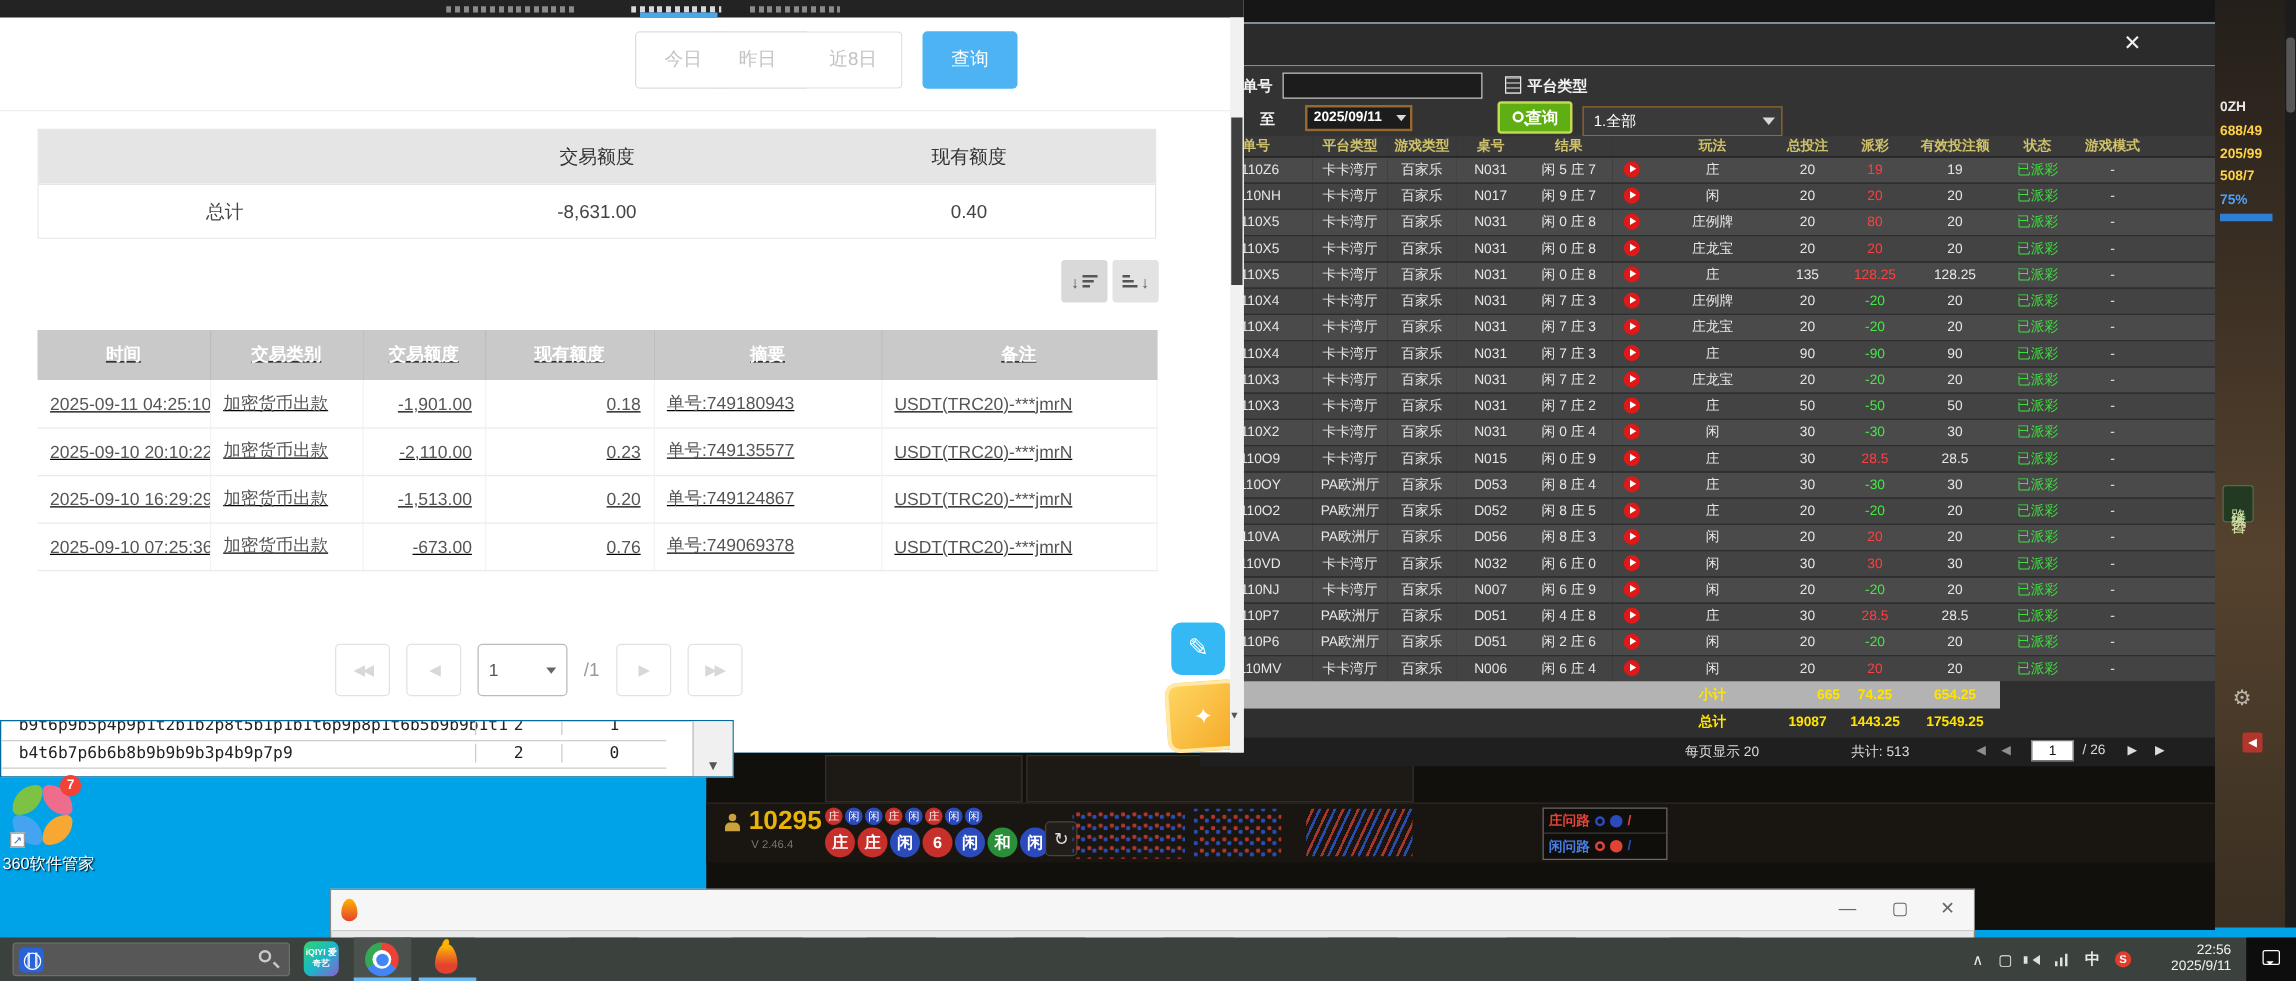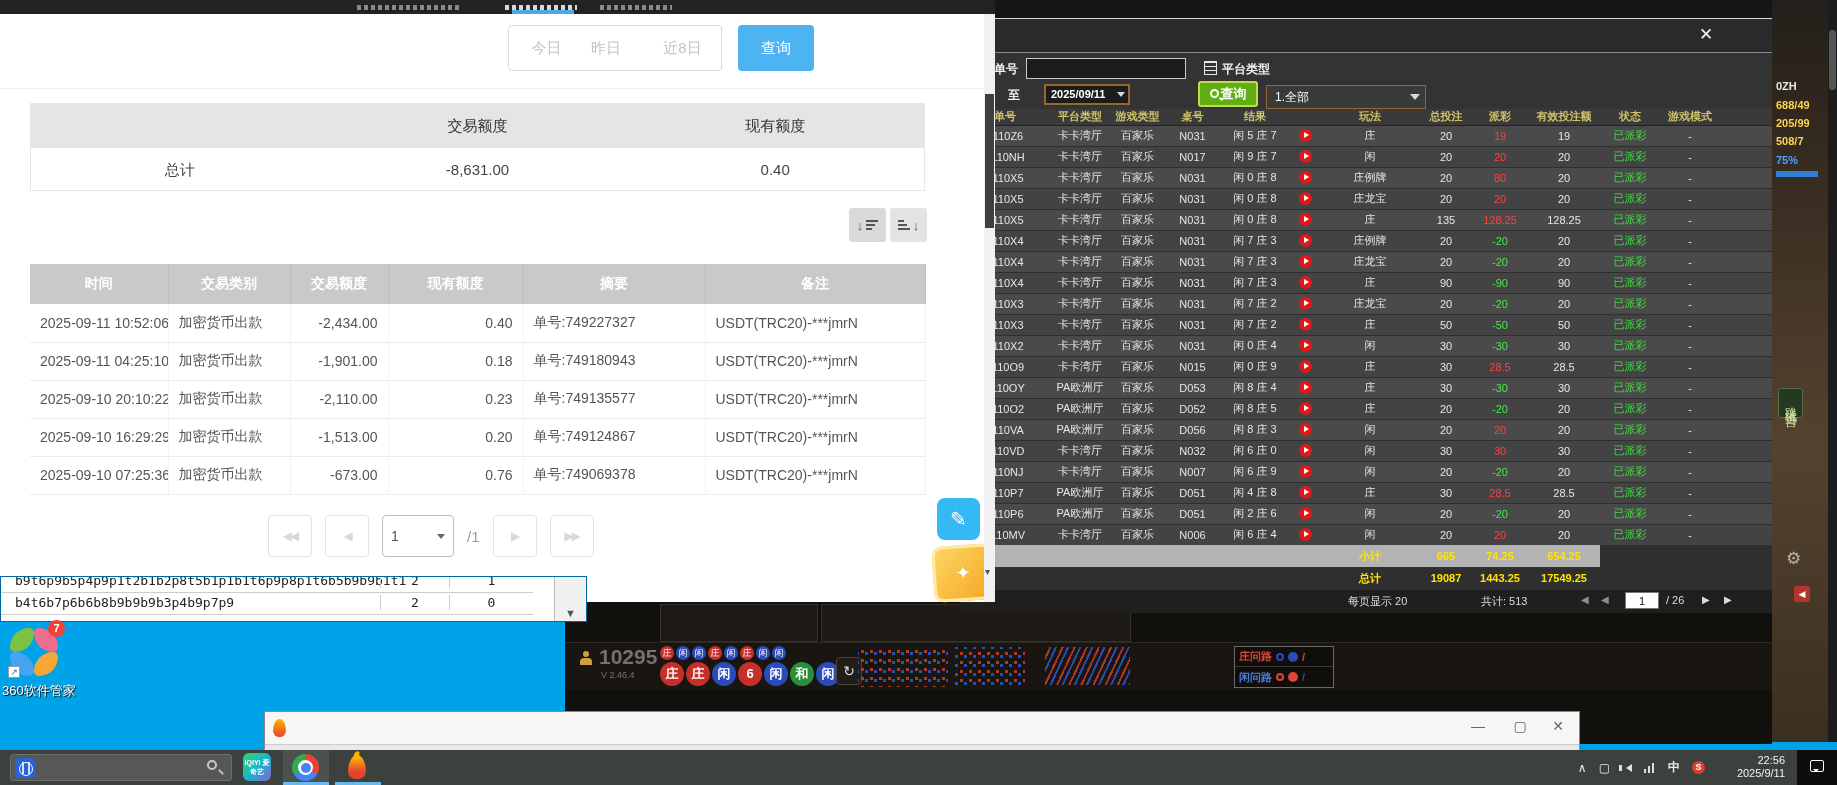--- a/index.html
+++ b/index.html
@@ -10,21 +10,21 @@
   
   #top-strip { left:960px; top:0; width:877px; height:18px; background:#161616; z-index:1; }
 
   
   #game-window { left:565px; top:602px; width:1207px; height:142px; background:#12100c; z-index:1; overflow:hidden; }
   .game-panel { position:absolute; top:2px; height:38px; background:#1d1914; border:1px solid #35302a; }
   #balance-row { position:absolute; left:0; top:40px; width:100%; height:48px; background:#191511; border-top:1px solid #2c2822; }
   .person-ico { position:absolute; left:14px; top:8px; width:14px; height:14px; }
   .person-ico:before { content:""; position:absolute; left:4px; top:0; width:6px; height:6px; border-radius:50%; background:#caa23a; }
   .person-ico:after { content:""; position:absolute; left:1px; top:7px; width:12px; height:7px; border-radius:4px 4px 0 0; background:#caa23a; }
-  #balance-val { position:absolute; left:34px; top:2px; color:#737373; font-size:21px; font-weight:bold; }
+  #balance-val { position:absolute; left:34px; top:2px; color:#eab308; font-size:21px; font-weight:bold; }
   #version-val { position:absolute; left:36px; top:27px; color:#7a7468; font-size:9px; }
   #small-road { position:absolute; left:95px; top:3px; display:flex; gap:2px; }
   .sm-c { width:14px; height:14px; border-radius:50%; color:#fff; font-size:9px; line-height:14px; text-align:center; }
   #big-road { position:absolute; left:95px; top:19px; display:flex; gap:2px; }
   .bg-c { width:24px; height:24px; border-radius:50%; color:#fff; font-size:13px; font-weight:bold; line-height:24px; text-align:center; }
   .c-red { background:#c62f2a; } .c-blue { background:#2b4bbd; } .c-green { background:#2b8f3a; }
   #rotate-box { position:absolute; left:271px; top:14px; width:26px; height:28px; background:#211d18; border:1px solid #4a443b; border-radius:4px; color:#ddd; font-size:14px; text-align:center; line-height:26px; }
   .bead-grid { position:absolute; top:4px; height:40px; background-image:radial-gradient(#c03b30 1.5px, transparent 2px), radial-gradient(#2b55c9 1.5px, transparent 2px); background-size:9px 9px, 9px 9px; background-position:0 0, 4px 2px; opacity:.9; }
   .slash-grid { position:absolute; top:4px; height:38px; background-image:repeating-linear-gradient(115deg, transparent 0 4px, #c03b30 4px 6px, transparent 6px 9px, #2b55c9 9px 11px); opacity:.85; }
   #wenlu-box { position:absolute; left:669px; top:3px; width:100px; height:42px; border:1px solid #6a6a6a; background:#100e0b; }
@@ -101,21 +101,21 @@
   #summary-table { position:absolute; left:30px; top:103px; width:895px; border:1px solid #e6e6e6; }
   .sum-hd { display:flex; background:#e5e5e5; height:43px; line-height:43px; font-size:15px; color:#333; }
   .sum-bd { display:flex; background:#fff; height:43px; line-height:43px; font-size:15px; color:#444; }
   .sum-col { width:298px; text-align:center; }
 
   .sort-btn { position:absolute; top:208px; width:37px; height:34px; background:#d9d9d9; border-radius:3px; display:flex; align-items:center; justify-content:center; gap:3px; }
   .sort-arrow { color:#555; font-size:13px; font-weight:bold; }
   .sort-bars { display:flex; flex-direction:column; gap:2px; }
   .sort-bars i { display:block; height:2px; background:#555; }
 
-  #main-table { position:absolute; left:30px; top:264px; width:895px; border-collapse:collapse; table-layout:fixed; }
+  #main-table { position:absolute; left:30px; top:264px; width:895px; border-collapse:collapse; table-layout:fixed;text-decoration:underline; }
   #main-table th { height:40px; background:#c9c9c9; color:#fff; font-size:14px; font-weight:bold; border-right:1px solid #bdbdbd; }
   #main-table td { height:38px; color:#555; font-size:14px; border-bottom:1px solid #ebebeb; border-right:1px solid #f3f3f3; padding:0 10px; overflow:hidden; white-space:nowrap; }
   #main-table td.ra { text-align:right; }
 
   #lp-pager { position:absolute; left:268px; top:515px; display:flex; gap:13px; align-items:center; }
   .pager-btn { width:44px; height:42px; border:1px solid #e2e2e2; border-radius:4px; background:#fff; color:#d8d8d8; font-size:12px; text-align:center; line-height:40px; letter-spacing:-2px; }
   #page-select { width:72px; height:42px; border:1px solid #bbb; border-radius:4px; font-size:14px; color:#555; line-height:40px; padding:0 8px; position:relative; }
   #page-select .arr { position:absolute; right:8px; top:18px; width:0; height:0; border:4px solid transparent; border-top:5px solid #666; }
   #page-of { color:#999; font-size:15px; }
 
@@ -607,21 +607,21 @@
             <td>20</td>
             <td><span class="status-ok">已派彩</span></td>
             <td>-</td>
             <td></td>
           </tr>
         </tbody>
     </table>
   </div>
   <div id="subtotal-row" style="top:526px;">
     <span class="sum-cell" style="left:360px;width:100px;">小计</span>
-    <span class="sum-cell" style="left:460px;width:52px;">665</span>
+    <span class="sum-cell" style="left:460px;width:52px;text-align:right;">665</span>
     <span class="sum-cell" style="left:512px;width:56px;">74.25</span>
     <span class="sum-cell" style="left:568px;width:72px;">654.25</span>
   </div>
   <div id="total-row" style="top:548px;">
     <span class="sum-cell" style="left:360px;width:100px;">总计</span>
     <span class="sum-cell" style="left:460px;width:52px;">19087</span>
     <span class="sum-cell" style="left:512px;width:56px;">1443.25</span>
     <span class="sum-cell" style="left:568px;width:72px;">17549.25</span>
   </div>
   <div id="rw-pager" style="top:571px;">
@@ -693,28 +693,20 @@
         <tr id="lp-head">
           <th>时间</th>
           <th>交易类别</th>
           <th>交易额度</th>
           <th>现有额度</th>
           <th>摘要</th>
           <th>备注</th>
         </tr>
       </thead>
     <tbody id="lp-body">
-        <tr>
-          <td>2025-09-11 10:52:06</td>
-          <td>加密货币出款</td>
-          <td class="ra">-2,434.00</td>
-          <td class="ra">0.40</td>
-          <td>单号:749227327</td>
-          <td>USDT(TRC20)-***jmrN</td>
-        </tr>
         <tr>
           <td>2025-09-11 04:25:10</td>
           <td>加密货币出款</td>
           <td class="ra">-1,901.00</td>
           <td class="ra">0.18</td>
           <td>单号:749180943</td>
           <td>USDT(TRC20)-***jmrN</td>
         </tr>
         <tr>
           <td>2025-09-10 20:10:22</td>

